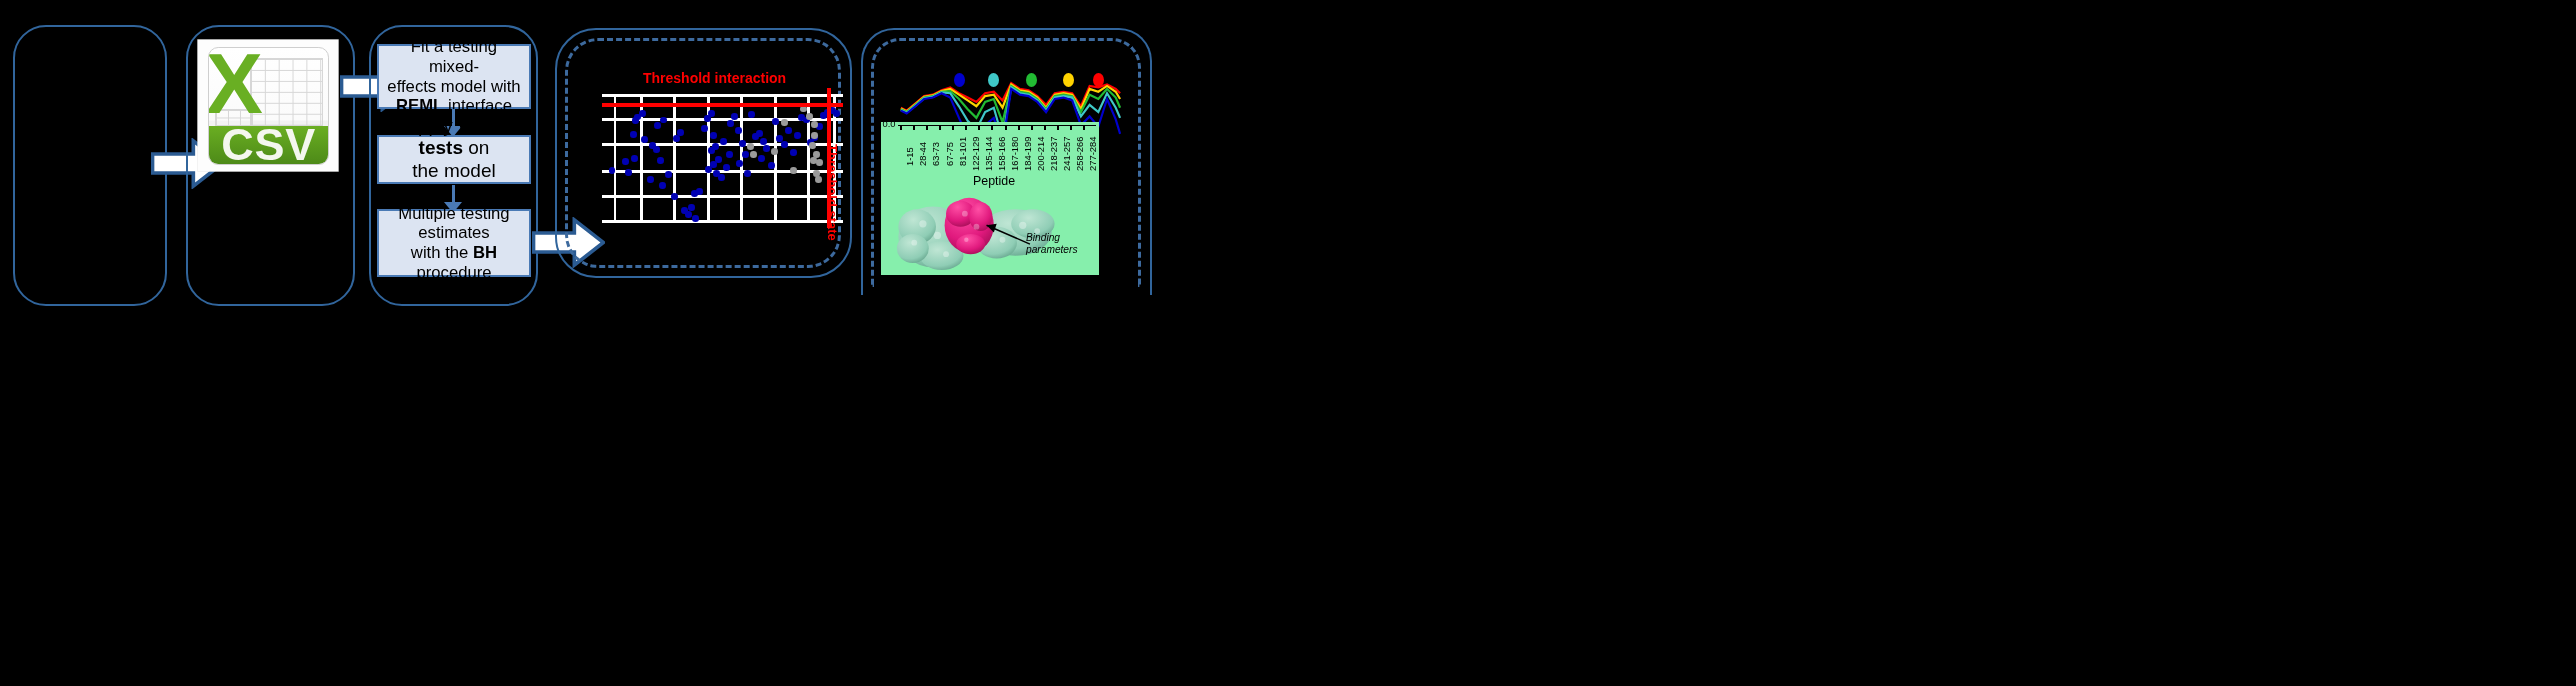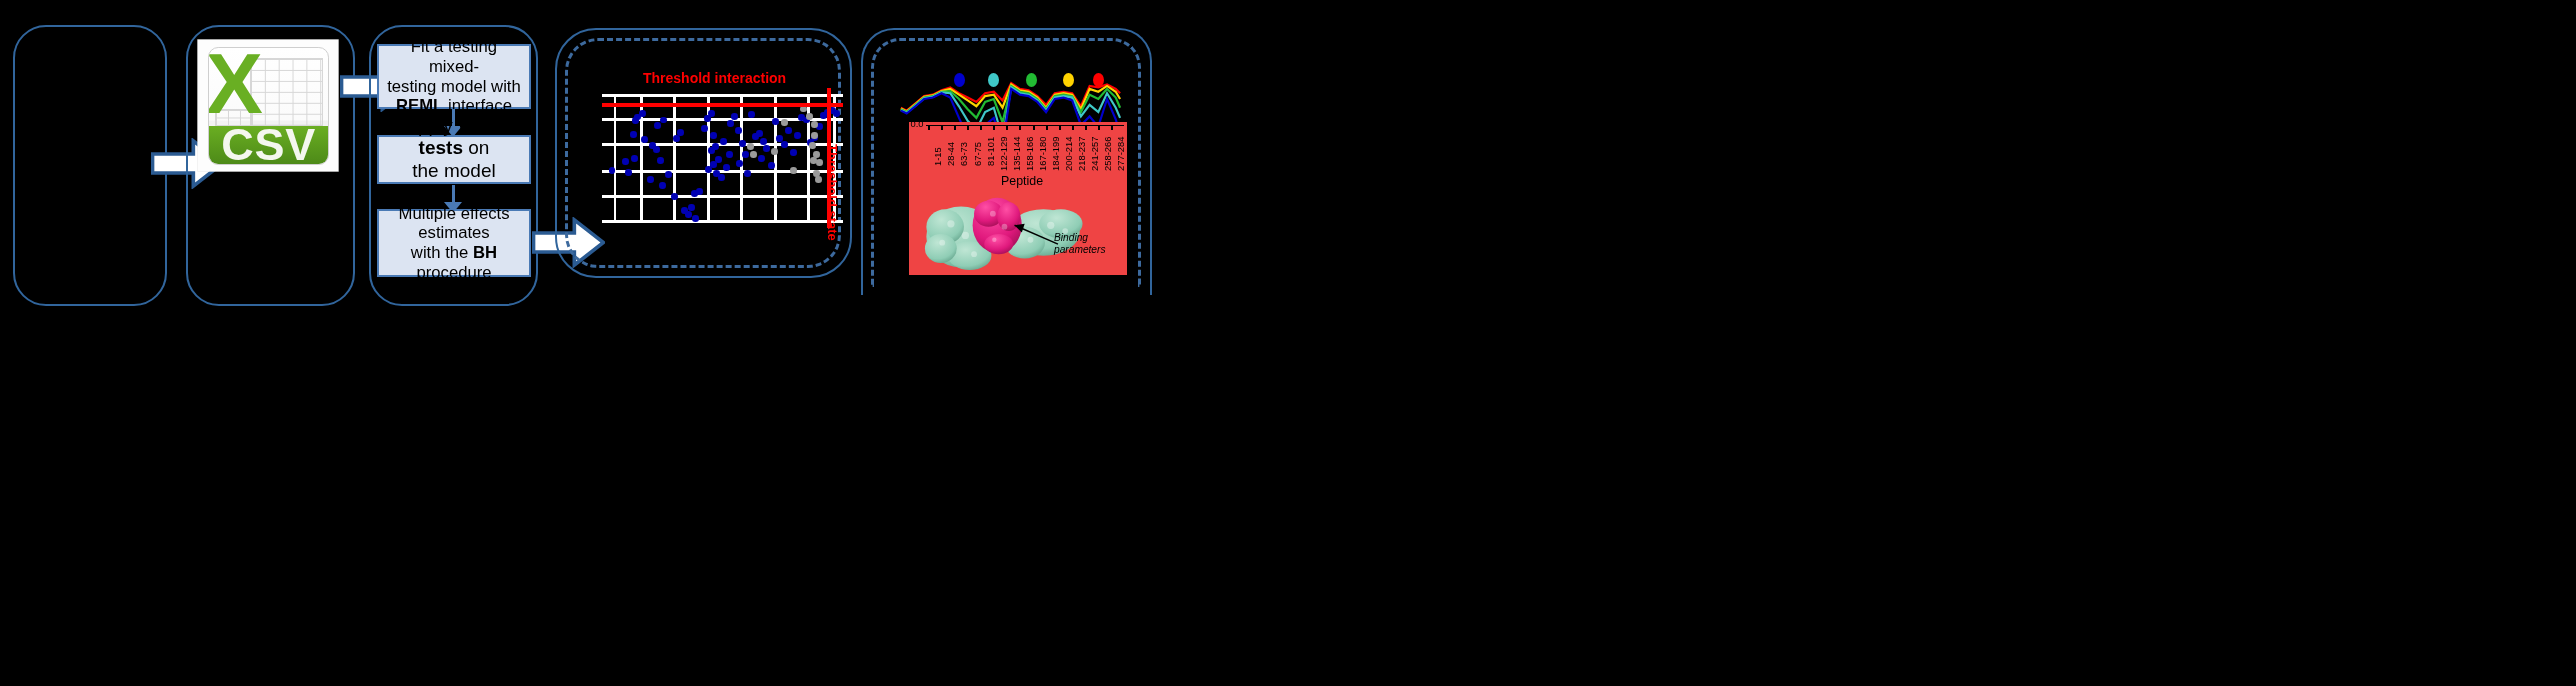--- a/index.html
+++ b/index.html
@@ -50,21 +50,21 @@
   .scatter{position:absolute;}
   .gridline{position:absolute;background:#fff;}
   .pt{position:absolute;border-radius:50%;}
   .redline{position:absolute;background:#ff0000;}
   .redlbl{position:absolute;color:#ff0000;font-size:18px;font-weight:bold;white-space:nowrap;}
   .redlbl.vert{transform:rotate(90deg);transform-origin:left top;}
 
   
   .lchart{position:absolute;}
   .legdot{position:absolute;border-radius:50%;}
-  .whitebox{position:absolute;background:#ef4444;margin-left:28px;}
+  .whitebox{position:absolute;background:#86efac;}
   .axisline{position:absolute;background:#000;}
   .tick{position:absolute;background:#000;width:2.2px;}
   .peplabel{position:absolute;color:#000;font-size:19px;white-space:nowrap;
             transform:rotate(-90deg);transform-origin:left top;letter-spacing:0px;}
   .axistitle{position:absolute;color:#000;font-size:24px;}
   .ylbl{position:absolute;color:#000;font-size:22px;}
 
   
   .protein{position:absolute;}
   .bindlbl{position:absolute;color:#000;font-size:20.4px;line-height:1.15;}
@@ -99,39 +99,39 @@
     <svg width="73" height="51" viewBox="0 0 100 70">
       <polygon points="2,22 58,22 58,4 98,35 58,66 58,48 2,48" fill="#ffffff" stroke="#2b5b92" stroke-width="5"></polygon>
     </svg>
   </div>
 
   <div class="panel" style="left:369px;top:25px;width:169px;height:281px;"></div>
 
   <div class="procbox" style="left:377px;top:44px;width:154px;height:65px;font-size:16.7px;">
     <div class="txt">
       <span>Fit a testing mixed-</span><br>
-      <span>testing model with </span><br>
+      <span>effects model with </span><br>
       <b>REML</b><span> interface</span>
     </div>
   </div>
   <div class="connector" style="left:452px;top:109px;height:22px;"></div>
   <div class="conn-head" style="left:444px;top:126px;"></div>
 
   <div class="procbox" style="left:377px;top:135px;width:154px;height:49px;font-size:19px;">
     <div class="txt">
       <span>Apply </span><b>Wald tests</b><span> on</span><br>
       <span>the model parameters</span>
     </div>
   </div>
   <div class="connector" style="left:452px;top:185px;height:22px;"></div>
   <div class="conn-head" style="left:444px;top:202px;"></div>
 
   <div class="procbox" style="left:377px;top:209px;width:154px;height:68px;font-size:16.7px;">
     <div class="txt">
-      <span>Multiple effects</span><br>
+      <span>Multiple testing</span><br>
       <span>estimates</span><br>
       <span>with the </span><b>BH</b><span> procedure</span>
     </div>
   </div>
 
   <div class="blockarrow" style="left:532px;top:217px;width:73px;height:51px;">
     <svg width="73" height="51" viewBox="0 0 100 70">
       <polygon points="2,22 58,22 58,4 98,35 58,66 58,48 2,48" fill="#ffffff" stroke="#2b5b92" stroke-width="5"></polygon>
     </svg>
   </div>

